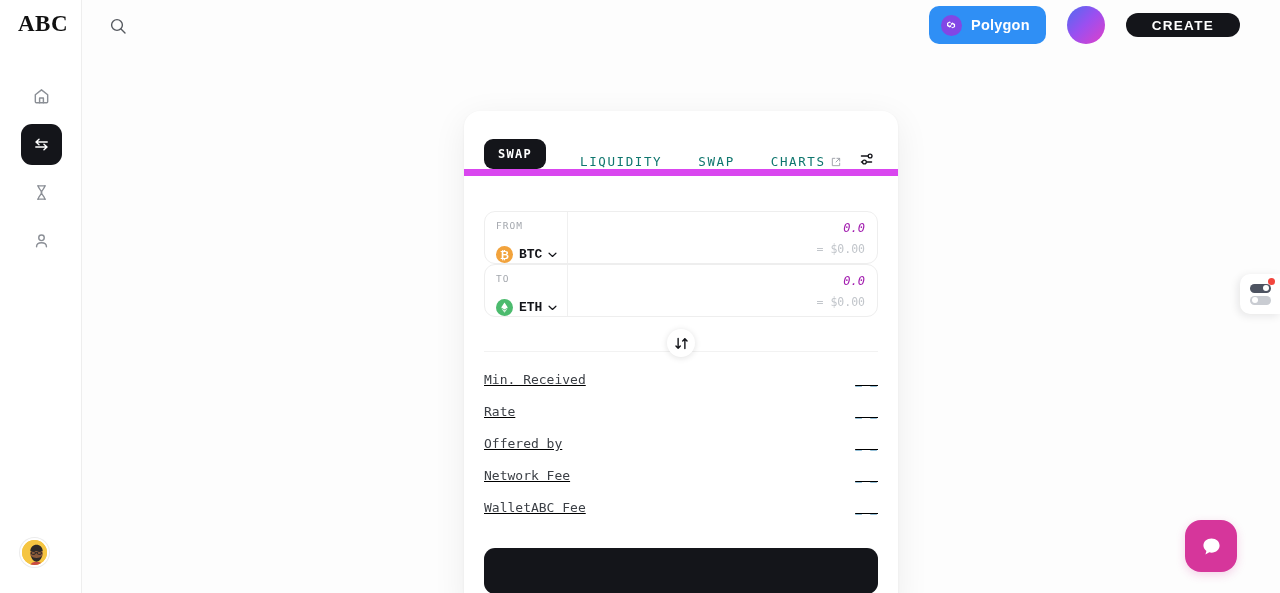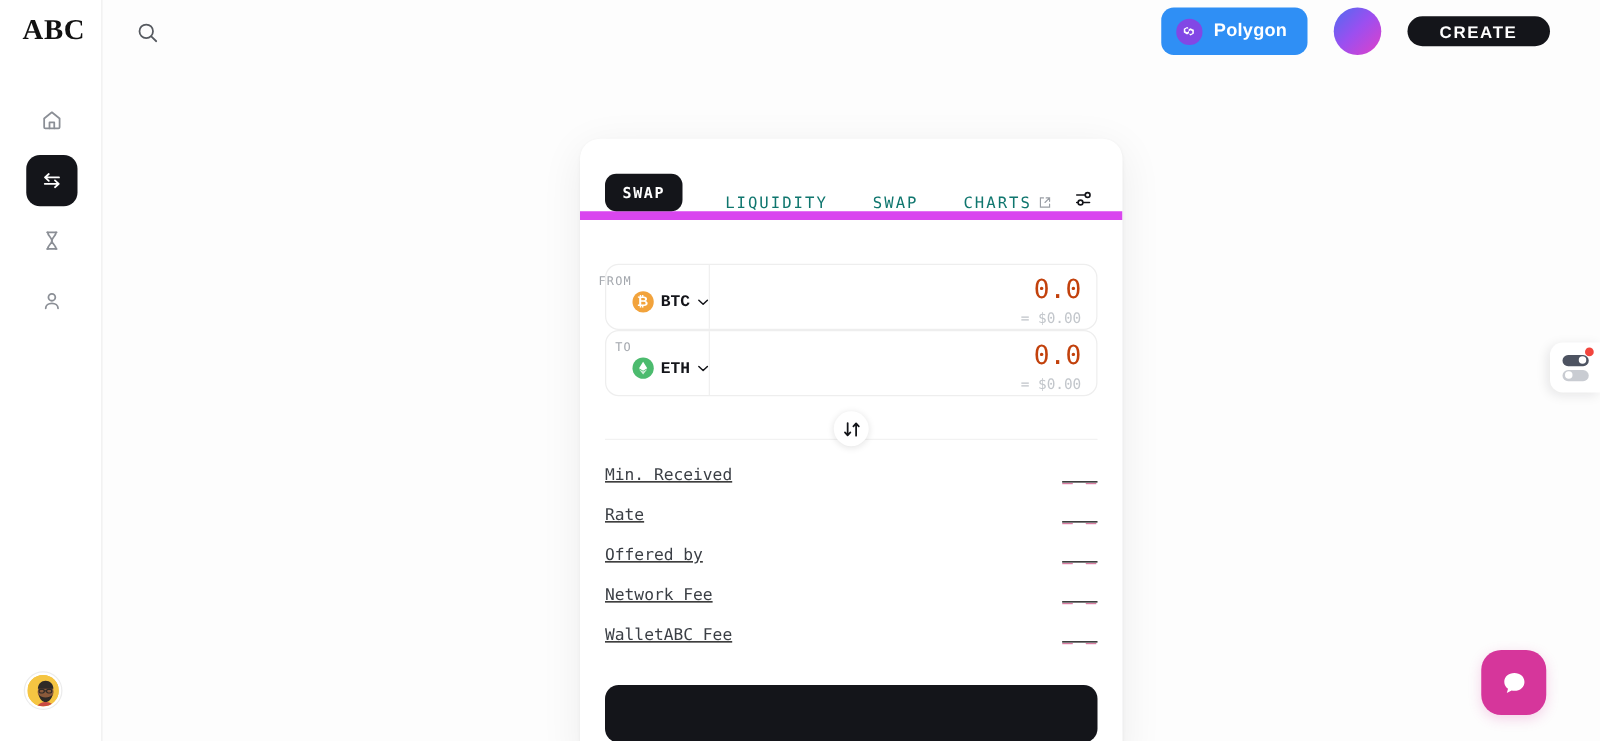--- a/index.html
+++ b/index.html
@@ -125,21 +125,21 @@
     height: 53px;
     border: 1px solid #eeeeee;
     border-radius: 11px;
     display: flex; align-items: stretch;
     background: #ffffff;
   }
   .field-left {
     width: 83px;
     border-right: 1px solid #f0f0f0;
     padding: 8px 0 0 11px;
-    display: flex; flex-direction: row; justify-content: flex-end;
+    display: flex; flex-direction: column; justify-content: space-between;
   }
   .field-label {
     font-size: 9.5px; letter-spacing: 1px; color: #a3a7ad;
     font-family: "DejaVu Sans Mono", monospace;
     margin-bottom: 3px;
   }
   .token-sel {
     display: flex; align-items: center; gap: 6px; cursor: pointer;
   }
   .token-ico {
@@ -153,25 +153,25 @@
   .token-name {
     font-size: 13px; font-weight: 700; color: #14151a;
     font-family: Liberation Mono, monospace;
   }
   .chev { width: 9px; height: 6px; }
   .field-right {
     flex: 1; padding: 7px 12px 0 0;
     display: flex; flex-direction: column; align-items: flex-end;
   }
   .amount {
-    font-size: 21px; color: #c2410c;
+    font-size: 12px; color: #a21caf;
     font-family: "DejaVu Sans Mono", monospace;
     border: none; outline: none; text-align: right;
     width: 100%; background: transparent;
-    padding: 0; line-height: 19px;
+    padding: 0; line-height: 19px; font-style: italic;
   }
   .usd {
     font-size: 11.5px; color: #c2c6cb; margin-top: 4px;
     font-family: "DejaVu Sans Mono", monospace;
   }
   .swap-toggle {
     position: absolute; left: 50%; top: 153px;
     transform: translateX(-50%);
     width: 28px; height: 28px; border-radius: 50%;
     background: #ffffff;
@@ -188,21 +188,21 @@
   .details { padding: 20px 20px 0 20px; text-decoration: underline; }
   .detail-row {
     display: flex; align-items: baseline; justify-content: space-between;
     height: 32px;
   }
   .detail-label {
     font-size: 13px; color: #3b3f45;
     font-family: "DejaVu Sans Mono", monospace;
   }
   .detail-value {
-    font-size: 14px; color: #be185d;
+    font-size: 11px; color: #0369a1;
     font-family: "DejaVu Sans Mono", monospace;
     letter-spacing: 1px;
   }
   .submit-btn {
     margin: 16px 20px 0 20px;
     height: 46px;
     background: #14151a; color: #ffffff;
     border: none; border-radius: 11px;
     font-size: 13px; font-weight: 700; letter-spacing: 1.4px;
     width: calc(100% - 40px);

